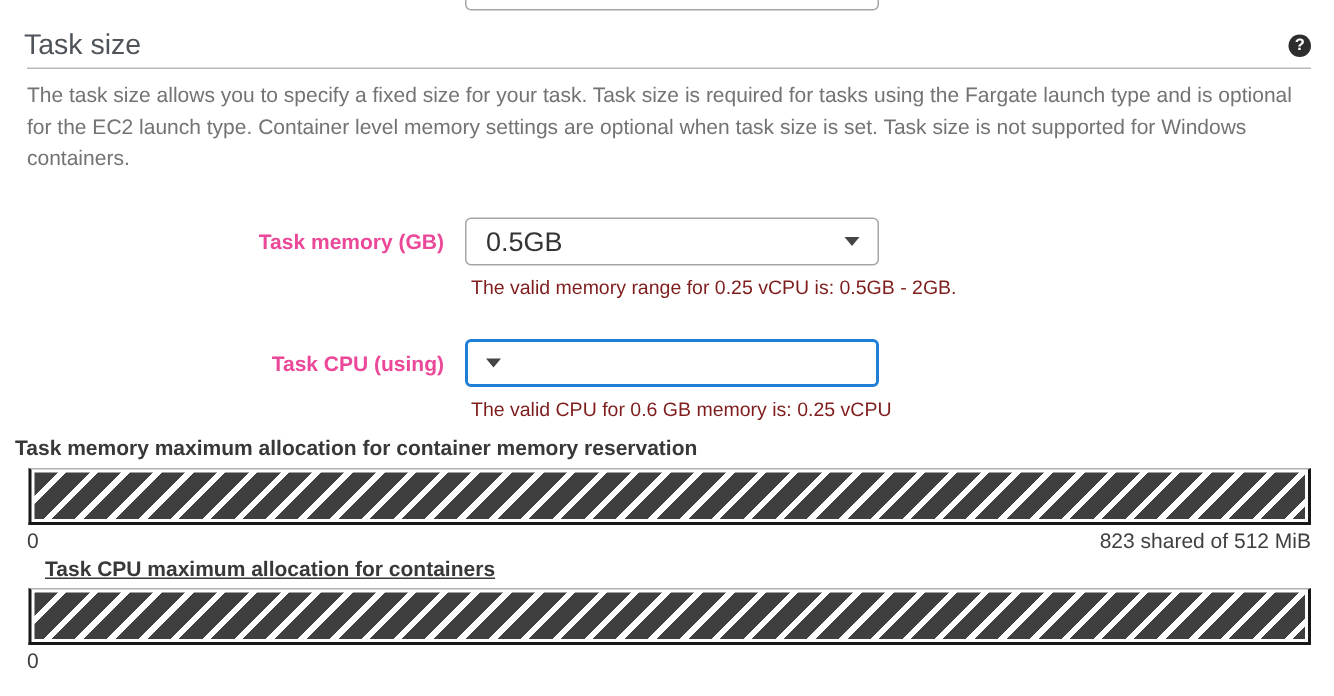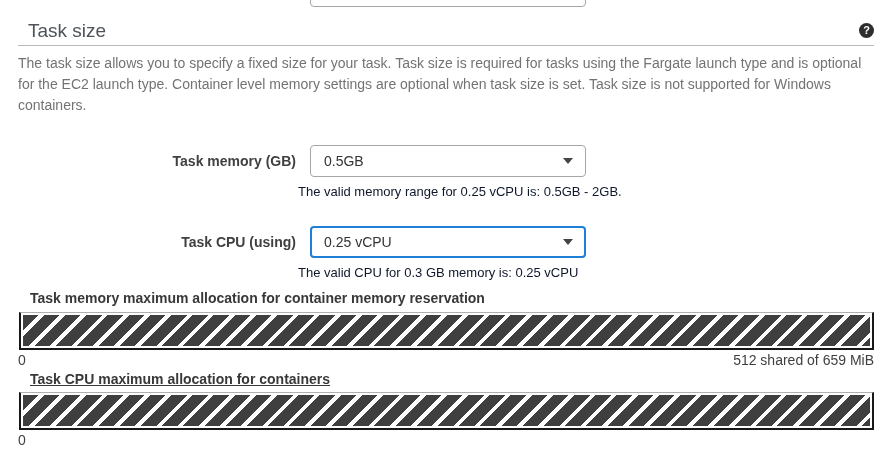--- a/index.html
+++ b/index.html
@@ -24,21 +24,21 @@
   .partial-field{
     position:absolute;
     left:310px; top:-24px;
     width:276px; height:31px;
     border:1px solid #a6a6a6;
     border-radius:4px;
     background:#fff;
   }
   .section-title{
     position:absolute;
-    left:28px; top:20px;
+    left:16px; top:20px;
     font-size:19px;
     font-weight:400;
     color:#4e545a;
   }
   .help{
     position:absolute;
     left:859px; top:23px;
     width:15px; height:15px;
     border-radius:50%;
     background:#2d2d2d;
@@ -60,62 +60,62 @@
     left:18px; top:53px;
     width:851px;
     font-size:14px;
     line-height:21px;
     color:#737373;
   }
   .field-label{
     position:absolute;
     left:0; width:296px; height:32px;
     display:flex; align-items:center; justify-content:flex-end;
-    font-size:14px; font-weight:700; color:#404040;
+    font-size:14px; font-weight:700; color:#ec4899;
   }
   .field-label.memory{top:145px;}
   .field-label.cpu{top:226px;}
   .select{
     position:absolute;
     left:310px;
     width:276px; height:32px;
     border:1px solid #a6a6a6;
     border-radius:4px;
     background:#fff;
     display:flex; align-items:center;
     padding:0 12px 0 13px;
-    font-size:14px; color:#333;
+    font-size:18px; color:#333;
     cursor:pointer;
   }
   .select.memory{top:145px;}
   .select.cpu{
     top:226px;
     border:2px solid var(--focus-blue);
     padding:0 11px 0 12px;
   }
   .select .value{flex:1;}
   .chevron{
     width:0; height:0;
     border-left:5px solid transparent;
     border-right:5px solid transparent;
     border-top:6px solid #444;
   }
   .helper{
     position:absolute;
-    left:298px;
+    left:314px;
     font-size:13px;
-    color:#0f172a;
+    color:#7f1d1d;
   }
   .helper.memory{top:184px;}
   .helper.cpu{top:265px;}
   .bar-label{
     position:absolute;
     font-size:14px; font-weight:700; color:#383838;
   }
-  .bar-label.mem{left:30px; top:290px;}
+  .bar-label.mem{left:10px; top:290px;}
   .bar-label.cpu{left:30px; top:371px;text-decoration:underline;}
   .bar-outer{
     position:absolute;
     left:19px;
     width:855px; height:38px;
     border:2px solid #181818;
     border-top:1px solid #b0b0b0;
     background:#fff;
     padding:2px;
   }
@@ -151,32 +151,31 @@
 
   <div class="field-label memory">Task memory (GB)</div>
   <div class="select memory">
     <span class="value">0.5GB</span>
     <span class="chevron"></span>
   </div>
   <div class="helper memory">The valid memory range for 0.25 vCPU is: 0.5GB - 2GB.</div>
 
   <div class="field-label cpu">Task CPU (using)</div>
   <div class="select cpu">
-    <span class="value">0.25 vCPU</span>
     <span class="chevron"></span>
   </div>
-  <div class="helper cpu">The valid CPU for 0.3 GB memory is: 0.25 vCPU</div>
+  <div class="helper cpu">The valid CPU for 0.6 GB memory is: 0.25 vCPU</div>
 
   <div class="bar-label mem">Task memory maximum allocation for container memory reservation</div>
   <div class="bar-outer mem">
     <div class="bar-fill" style="width: 100%;"></div>
   </div>
   <div class="bar-meta mem">
     <span>0</span>
-    <span>512 shared of 659 MiB</span>
+    <span>823 shared of 512 MiB</span>
   </div>
 
   <div class="bar-label cpu">Task CPU maximum allocation for containers</div>
   <div class="bar-outer cpu">
     <div class="bar-fill" style="width: 100%;"></div>
   </div>
   <div class="bar-meta cpu">
     <span>0</span>
   </div>
 

